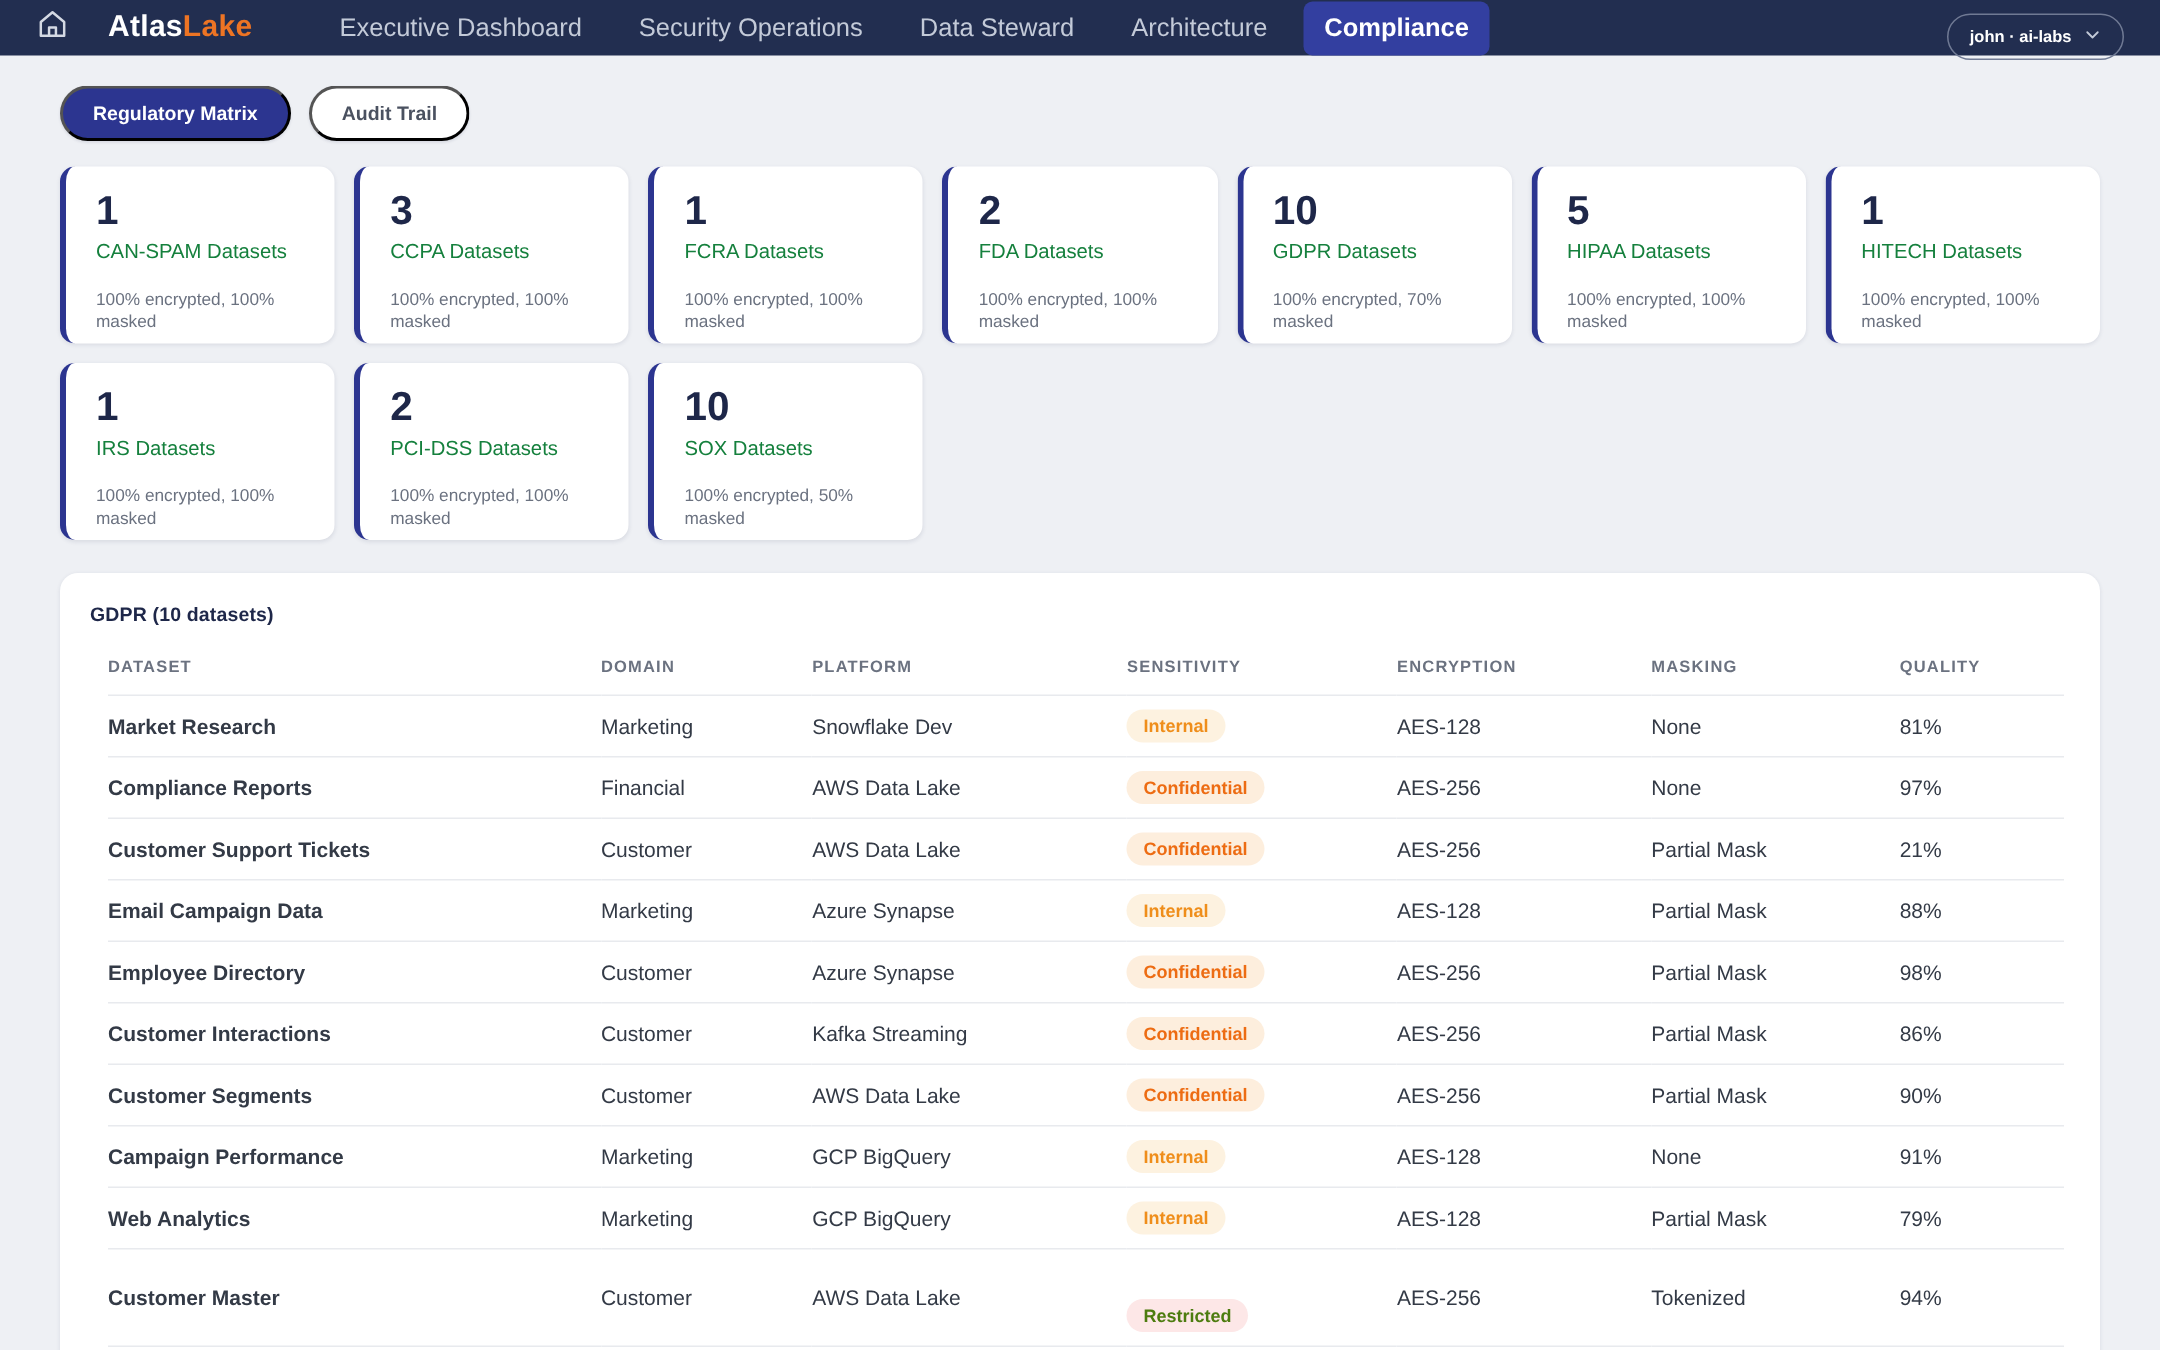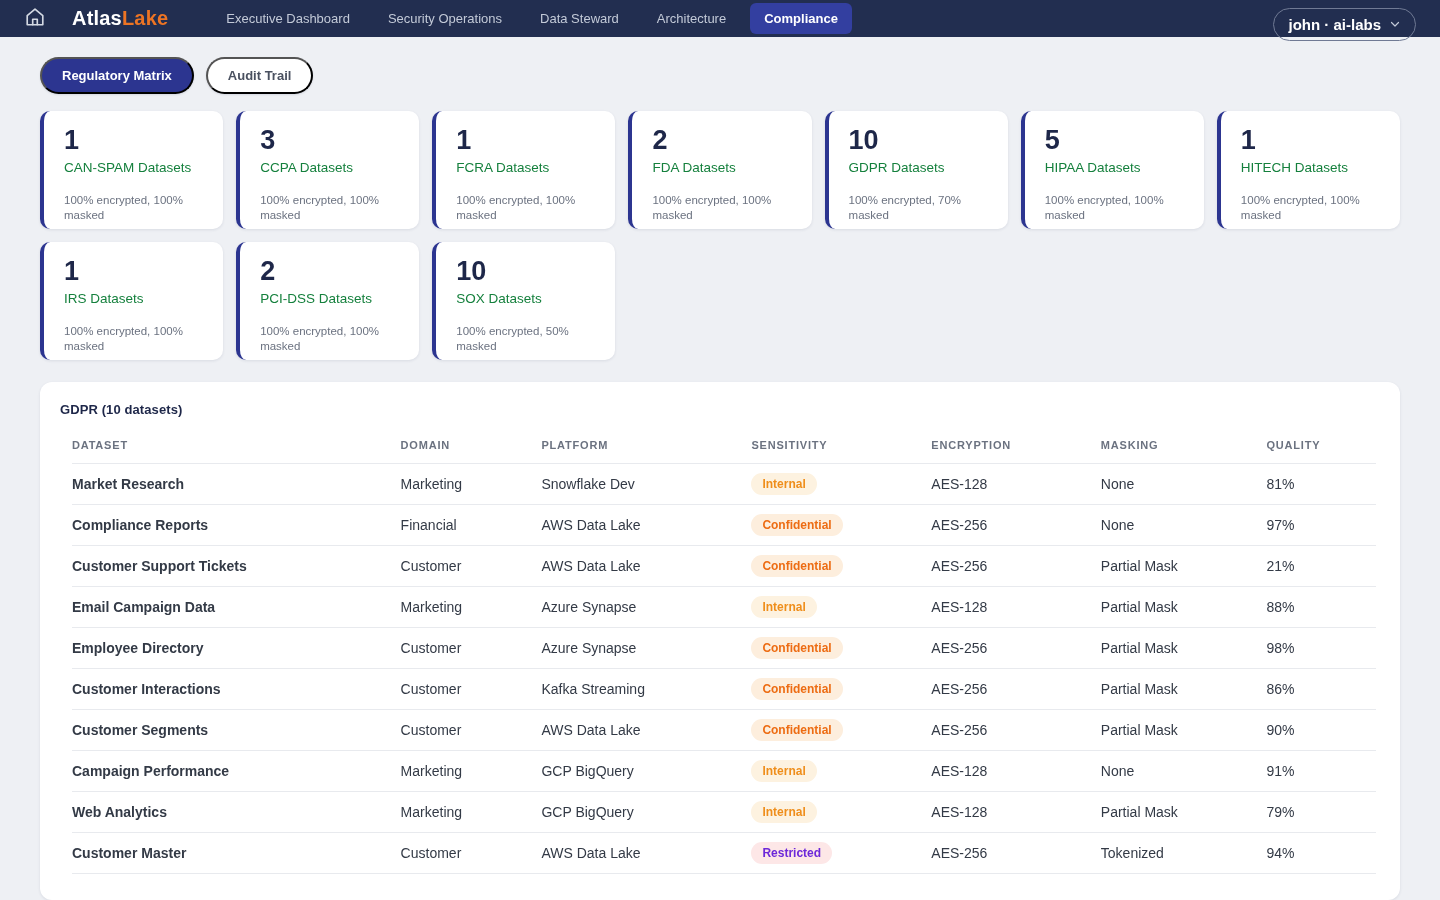--- a/index.html
+++ b/index.html
@@ -19,34 +19,34 @@
     padding: 0 24px;
   }
   .home-btn { display: flex; align-items: center; margin-right: 26px; cursor: pointer; }
   .home-btn svg { stroke: #d4d9e3; }
   .logo { font-size: 20px; font-weight: bold; letter-spacing: 0.2px; margin-right: 44px; }
   .logo .p1 { color: #ffffff; }
   .logo .p2 { color: #ed7424; }
   .nav-links { display: flex; align-items: center; gap: 10px; flex: 1; }
   .nav-link {
     color: #c3cad8;
-    font-size: 13px;
+    font-size: 17px;
     padding: 8px 14px;
     border-radius: 6px;
     cursor: pointer;
     white-space: nowrap;
   }
   .nav-link.active { background: #333fa0; color: #ffffff; font-weight: bold; }
   .user-pill {
     display: flex; align-items: center; gap: 8px;
     border: 1px solid #707a94;
     border-radius: 999px;
     padding: 7px 14px;
     color: #ffffff;
-    font-size: 15px;
+    font-size: 11px;
     font-weight: bold;
     cursor: pointer;
     margin-top: 12px;
   }
   .user-pill svg { stroke: #c3cad8; }
 
   
   .tabs { display: flex; gap: 12px; margin: 20px 40px 0 40px; }
   .tab {
     border-radius: 999px;
@@ -110,21 +110,21 @@
   td.ds { font-weight: bold; color: #232a36; }
   .badge {
     display: inline-block;
     font-size: 12px;
     font-weight: bold;
     border-radius: 999px;
     padding: 4px 11px;
   }
   .badge-internal     { background: #fdf2e0; color: #ef8e1b; }
   .badge-confidential { background: #fdeedd; color: #ed6c13; }
-  .badge-restricted   { background: #fde7e7; color: #6d28d9; }
+  .badge-restricted   { background: #fde7e7; color: #4d7c0f; margin-top: 24px; }
 </style>
 </head>
 <body>
 
 <header class="topnav">
   <div class="home-btn">
     <span>
       <svg width="22" height="22" viewBox="0 0 24 24" fill="none" stroke-width="1.8" stroke-linejoin="round" stroke-linecap="round">
         <path d="M3.5 10.5 L12 3.5 L20.5 10.5 V20.5 H3.5 Z"></path>
         <path d="M9.5 20.5 V14.5 H14.5 V20.5"></path>

